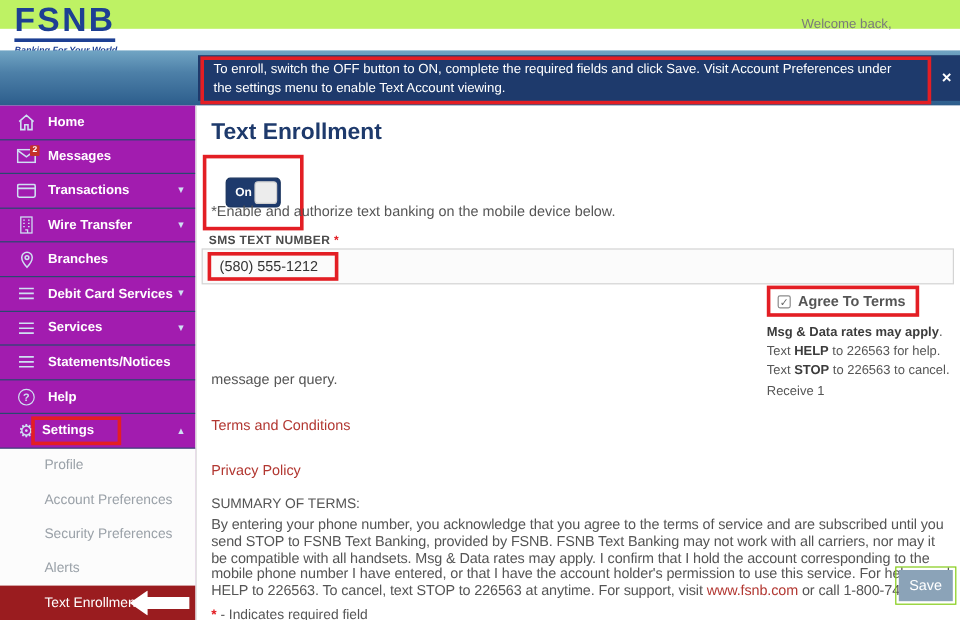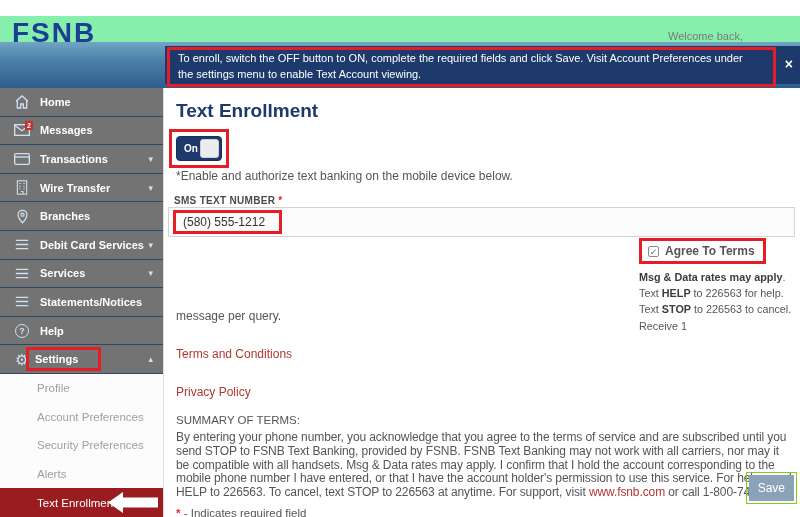--- a/index.html
+++ b/index.html
@@ -3,38 +3,38 @@
 <meta charset="utf-8">
 <style>
   * { margin:0; padding:0; box-sizing:border-box; }
   html,body { width:800px; height:517px; }
   body {
     position:relative; overflow:hidden; background:#fff;
     font-family:"Liberation Sans","DejaVu Sans",sans-serif;
     -webkit-font-smoothing:antialiased;
   }
   
-  .header { position:absolute; top:16px; left:0; right:0; height:37px; background:#86efac; }
+  .header { position:absolute; top:0; left:0; right:0; height:24px; background:#bef264; }
   .logo { position:absolute; left:12px; top:3px; }
   .logo-text { display:inline-block; font-size:28px; font-weight:800; letter-spacing:2px;
     color:#1d3f93; line-height:1; border-bottom:3px solid #1d3f93; padding-bottom:1px; }
   .logo-tagline { font-size:7.5px; font-style:italic; font-weight:700; color:#1d3f93; margin-top:2px; }
   .welcome { position:absolute; right:57px; top:14px; font-size:11px; color:#7a7a7a; }
   
   .strip { position:absolute; top:42px; left:0; right:0; height:46px;
     background:linear-gradient(180deg,#71a5c4 0%,#4d80a8 40%,#2c5d8c 100%); }
   .notif-box { position:absolute; left:165px; top:4px; right:0; height:38px; background:#1e3a6c;padding-left:24px; }
   .notif-redline { position:absolute; left:2px; top:1px; width:609px; height:40px;
     border:3px solid #e31e24; pointer-events:none; z-index:3; }
   .notif-text { position:absolute; left:13px; top:5px; width:572px;
     font-size:11px; line-height:1.45; color:#fff; }
   .notif-close { position:absolute; right:7px; top:10px; color:#fff; font-size:14px;
     font-weight:700; cursor:pointer; }
   
-  .sidebar { position:absolute; top:88px; left:0; width:163px; bottom:0; background:#737373; }
+  .sidebar { position:absolute; top:88px; left:0; width:163px; bottom:0; background:#a21caf; }
   .nav-item { position:relative; height:28.6px; display:flex; align-items:center;
     border-bottom:1px solid #29496f; cursor:pointer; }
   .nav-icon { width:20px; margin-left:12px; display:flex; justify-content:center;
     align-items:center; color:#cfe0f2; }
   .nav-icon svg { display:block; }
   .nav-label { margin-left:8px; color:#fff; font-weight:700; font-size:11px; white-space:nowrap; }
   .nav-caret { position:absolute; right:10px; color:#cfe0f2; font-size:9px; }
   .badge { position:absolute; left:25px; top:4px; background:#c4302b; color:#fff;
     font-size:7px; font-weight:700; line-height:9px; padding:0 2px; border-radius:1px; }
   .help-circle { width:14px; height:14px; border:1.5px solid #cfe0f2; border-radius:50%;
@@ -43,21 +43,21 @@
   .settings-redbox { border:3px solid #e31e24; padding:3px 20px 3px 6px; margin-left:-6px; margin-right:-14px; }
   .submenu { position:absolute; top:286px; left:0; right:0; bottom:0; background:#fcfcfc; }
   .sub-item { height:28.6px; display:flex; align-items:center; padding-left:37px;
     color:#9aa1a8; font-size:11.5px; cursor:pointer; }
   .sub-item.active { position:relative; background:#9a1c1f; color:#fff; }
   .arrow-annotation { position:absolute; right:5px; top:4px; }
   
   .main { position:absolute; top:88px; left:163px; right:0; bottom:0; background:#fff;
     border-left:1px solid #dcdcdc; }
   .page-title { position:absolute; left:12px; top:12px; font-size:19px; font-weight:700; color:#1e3a6c; }
-  .toggle-redbox { position:absolute; left:5px; top:41px; border:3px solid #e31e24; padding:4px; }
+  .toggle-redbox { position:absolute; left:5px; top:41px; border:3px solid #e31e24; padding:16px; }
   .toggle { position:relative; width:46px; height:25px; background:#1e3a6c;
     border:1px solid #16305a; border-radius:4px; cursor:pointer; }
   .toggle-on-label { position:absolute; left:7px; top:6px; color:#fff; font-size:10px; font-weight:700; }
   .toggle-knob { position:absolute; right:2px; top:2px; bottom:2px; width:19px;
     background:#ececec; border:1px solid #cfcfcf; border-radius:3px; }
   .enable-note { position:absolute; left:12px; top:81px; font-size:12px; color:#555; }
   .sms-label { position:absolute; left:10px; top:107px; font-size:10px; font-weight:700;
     color:#4a4a4a; letter-spacing:.3px; }
   .sms-input { position:absolute; left:4px; right:5px; top:119px; height:30px;
     background:#fbfbfb; border:1px solid #d4d4d4; display:flex; align-items:center; cursor:text; }

